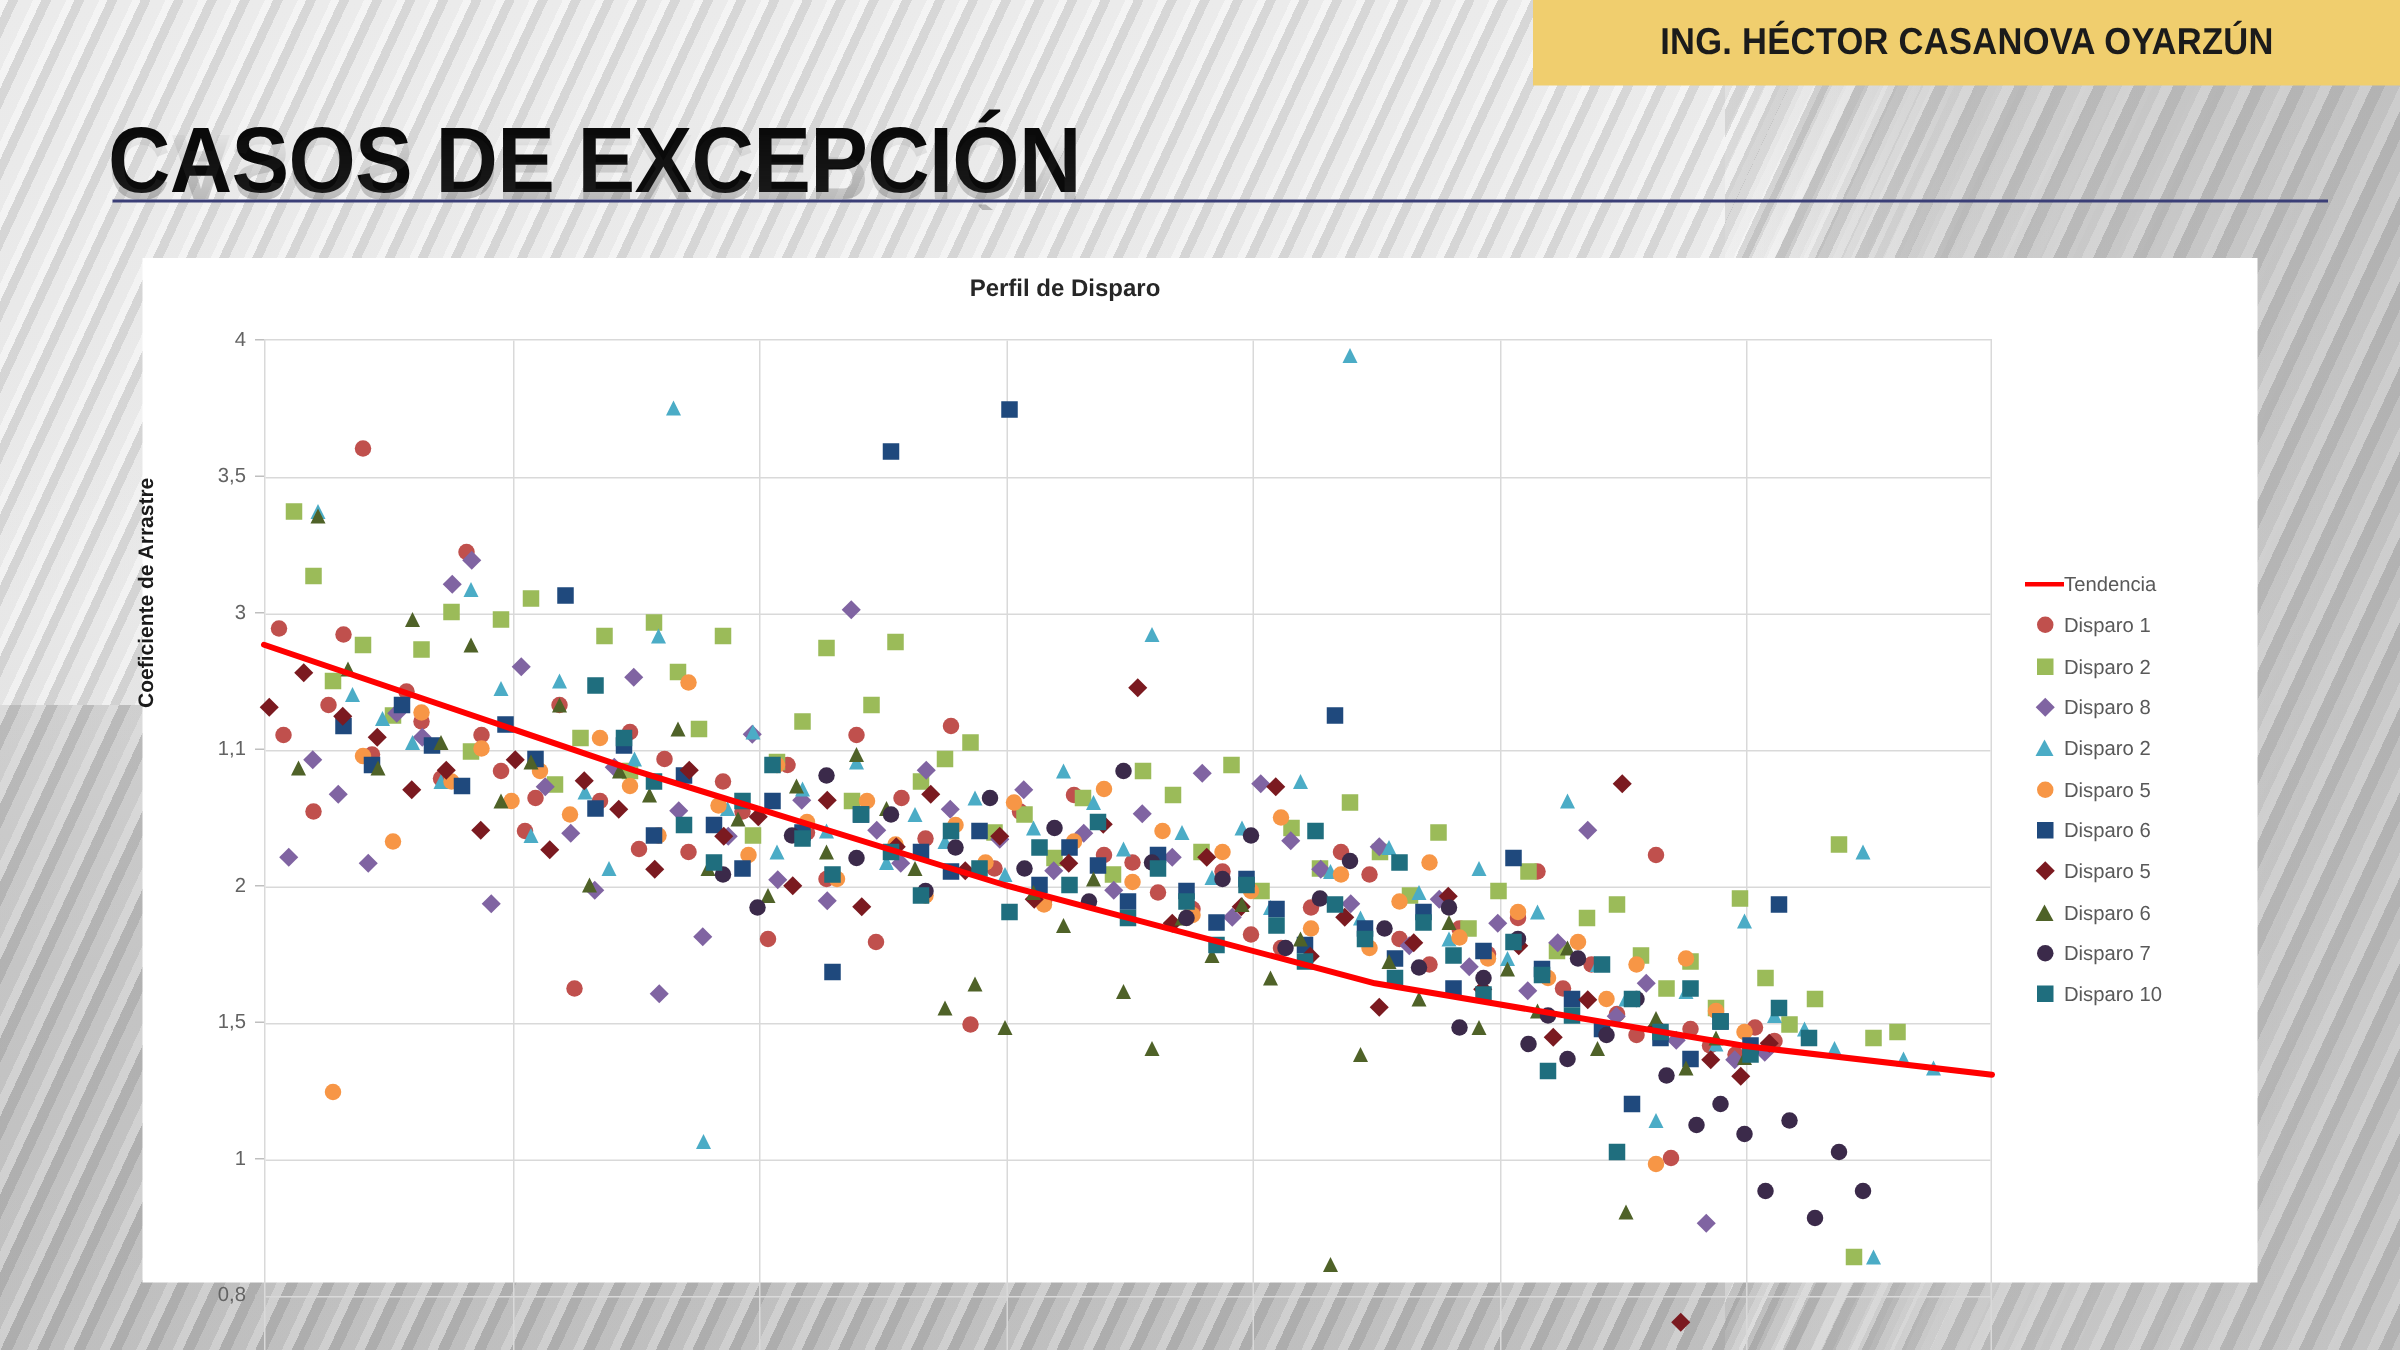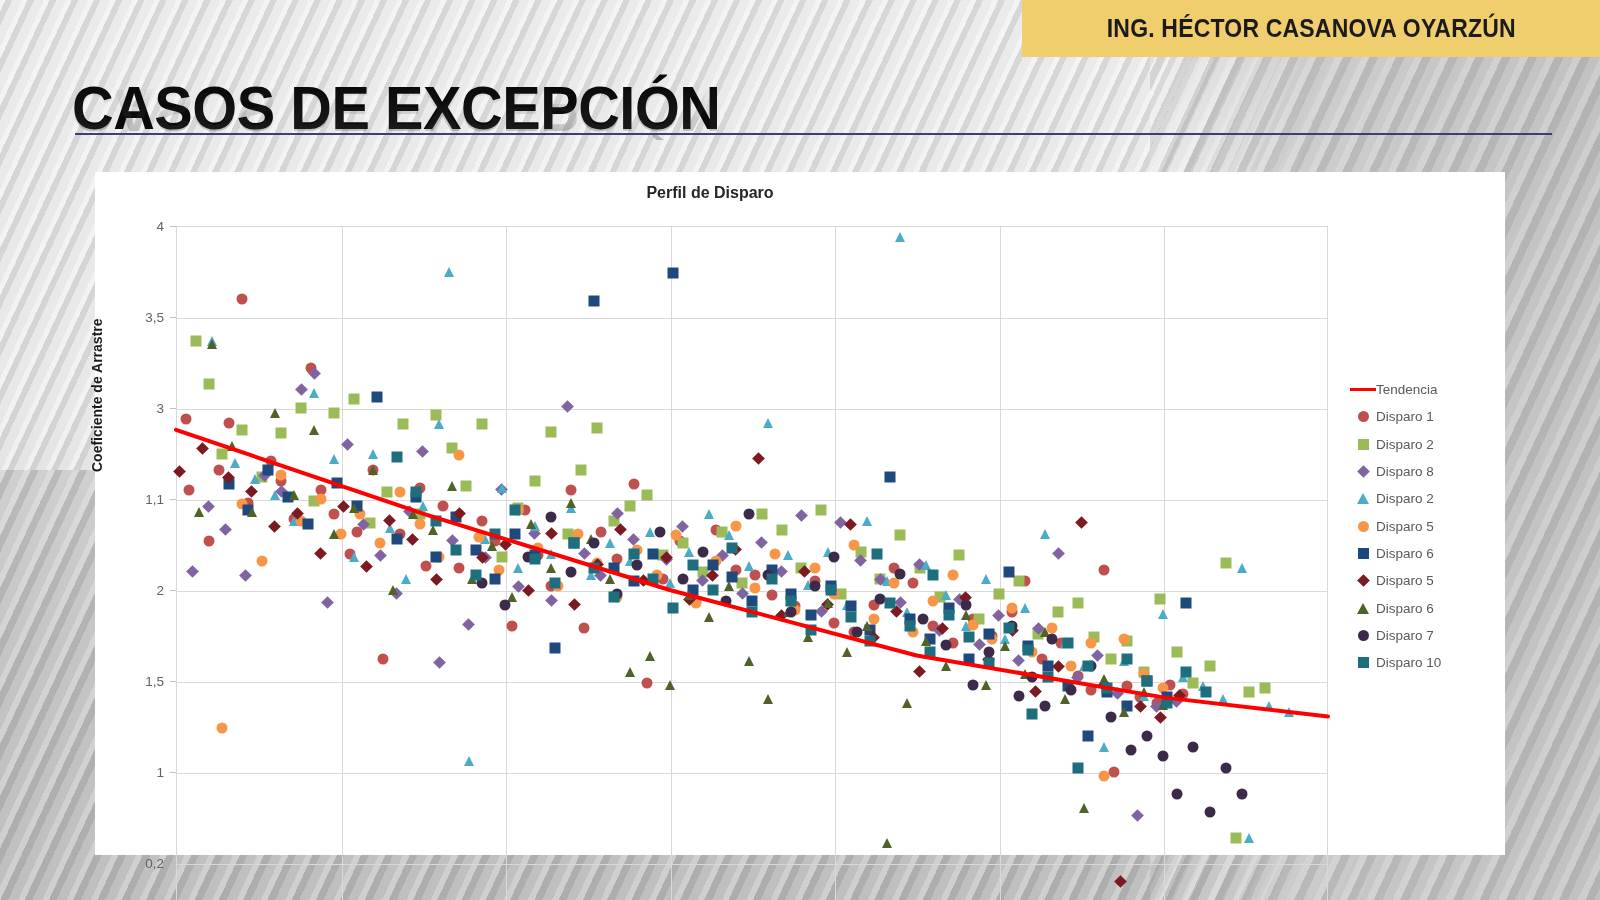--- a/index.html
+++ b/index.html
@@ -187,21 +187,21 @@
       <div class="hgrid" style="top: 91px;"></div>
       <div class="vgrid" style="left: 164.571px;"></div>
       <div class="vgrid" style="left: 329.143px;"></div>
       <div class="vgrid" style="left: 493.714px;"></div>
       <div class="vgrid" style="left: 658.286px;"></div>
       <div class="vgrid" style="left: 822.857px;"></div>
       <div class="vgrid" style="left: 987.429px;"></div>
     </div>
 
   <div id="ytick-layer">
-      <div class="ytick" style="top: 691px; left: 19px;">0,2</div>
+      <div class="ytick" style="top: 691px; left: 19px;">0,8</div>
       <div class="ytick-mark" style="top: 691px; left: 75px;"></div>
       <div class="ytick" style="top: 600px; left: 19px;">1</div>
       <div class="ytick-mark" style="top: 600px; left: 75px;"></div>
       <div class="ytick" style="top: 509px; left: 19px;">1,5</div>
       <div class="ytick-mark" style="top: 509px; left: 75px;"></div>
       <div class="ytick" style="top: 418px; left: 19px;">2</div>
       <div class="ytick-mark" style="top: 418px; left: 75px;"></div>
       <div class="ytick" style="top: 327px; left: 19px;">1,1</div>
       <div class="ytick-mark" style="top: 327px; left: 75px;"></div>
       <div class="ytick" style="top: 236px; left: 19px;">3</div>

